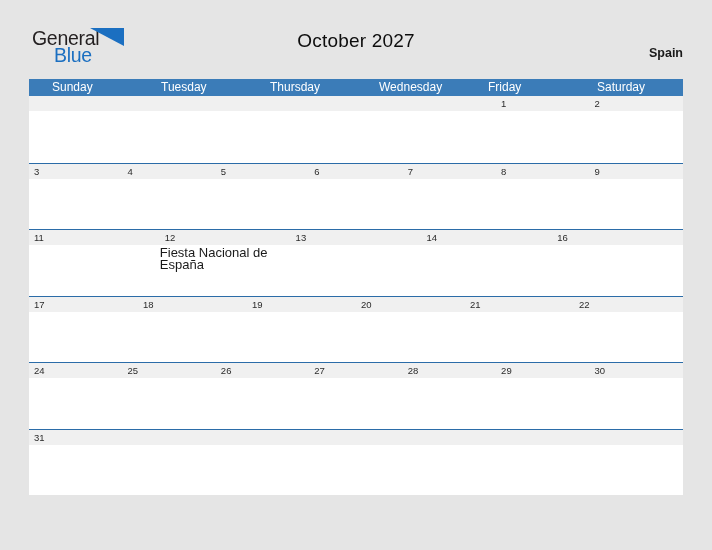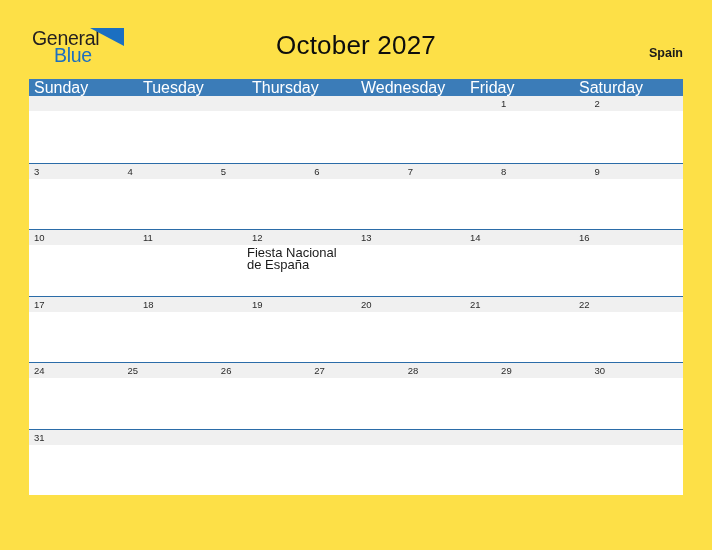--- a/index.html
+++ b/index.html
@@ -11,21 +11,21 @@
     height: 550px;
     background: #ffffff;
     font-family: "Liberation Sans", sans-serif;
     overflow: hidden;
   }
 
   #page {
     position: relative;
     width: 712px;
     height: 550px;
-    background: #fde047;
+    background: #e5e5e5;
   }
 
   
   .header {
     position: relative;
     height: 68px;
   }
 
   .logo {
     position: absolute;
@@ -59,21 +59,21 @@
     left: 58px;
     top: 0px;
   }
 
   .cal-title {
     position: absolute;
     left: 0;
     right: 0;
     top: 30px;
     text-align: center;
-    font-size: 26px;
+    font-size: 19px;
     color: #0d0d0d;
     font-family: "Liberation Sans Narrow", "Liberation Sans", sans-serif;
     font-weight: 400;
     letter-spacing: 0.2px;
   }
 
   .country {
     position: absolute;
     right: 29px;
     top: 46px;
@@ -92,23 +92,23 @@
   }
 
   .dow-row {
     display: flex;
     background: #3b7cb8;
     height: 17px;
   }
   .dow-cell {
     flex: 1 1 0;
     color: #ffffff;
-    font-size: 16px;
+    font-size: 12px;
     line-height: 17px;
-    padding-left: 5px;
+    padding-left: 23px;
     box-sizing: border-box;
     font-family: "Liberation Sans", sans-serif;
   }
 
   .week-row {
     display: flex;
     border-top: 1.5px solid #2b6ca8;
     height: 66.5px;
     box-sizing: border-box;
   }
@@ -239,24 +239,20 @@
         </div>
       <div class="day-cell">
           <div class="day-band"></div>
           <span class="day-num">9</span>
         </div>
     </div>
 
     <div class="week-row">
       <div class="day-cell">
           <div class="day-band"></div>
-          <span class="day-num">10</span>
-        </div>
-      <div class="day-cell">
-          <div class="day-band"></div>
           <span class="day-num">11</span>
         </div>
       <div class="day-cell">
         <div class="day-band"></div>
         <span class="day-num">12</span>
         <span class="day-event">Fiesta Nacional de España</span>
       </div>
       <div class="day-cell">
           <div class="day-band"></div>
           <span class="day-num">13</span>

